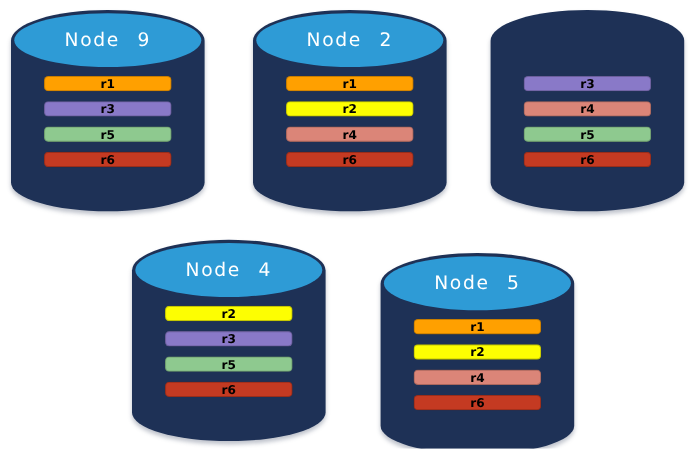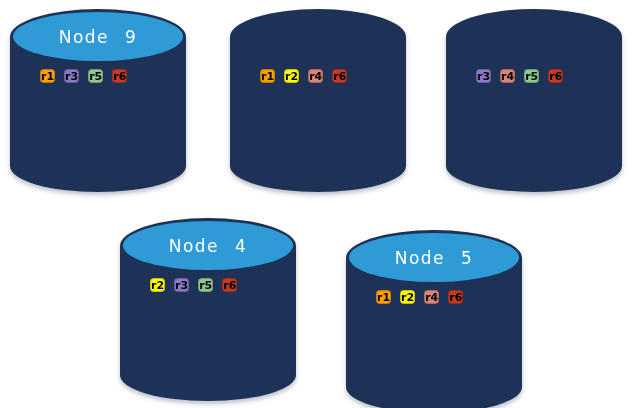--- a/index.html
+++ b/index.html
@@ -31,21 +31,21 @@
   }
   .cyl-title {
     color: var(--title-color, #FFFFFF);
     font-size: 17px;
     letter-spacing: 1.5px;
     word-spacing: 9px;
     white-space: nowrap;
   }
   .bars {
     position: absolute; left: 30px; right: 30px; top: 60px;
-    display: flex; flex-direction: row; gap: 9px;
+    display: flex; flex-direction: column; gap: 9px;
   }
   .bar {
     height: 14px;
     border-radius: 4px;
     border: 1px solid rgba(0,0,0,0.22);
     box-sizing: border-box;
     display: flex; align-items: center; justify-content: center;
   }
   .bar-label {
     font-size: 11px;
@@ -73,20 +73,23 @@
         <div class="bar" style="background: rgb(142, 201, 143);">
     <span class="bar-label">r5</span>
   </div>
         <div class="bar" style="background: rgb(196, 58, 34);">
     <span class="bar-label">r6</span>
   </div>
       </div>
   </div>
     <div class="cyl">
     <div class="cyl-body"></div>
+    <div class="cyl-top">
+      <span class="cyl-title">Node 2</span>
+    </div>
     <div class="bars">
         <div class="bar" style="background: rgb(255, 160, 0);">
     <span class="bar-label">r1</span>
   </div>
         <div class="bar" style="background: rgb(253, 254, 2);">
     <span class="bar-label">r2</span>
   </div>
         <div class="bar" style="background: rgb(219, 133, 120);">
     <span class="bar-label">r4</span>
   </div>

